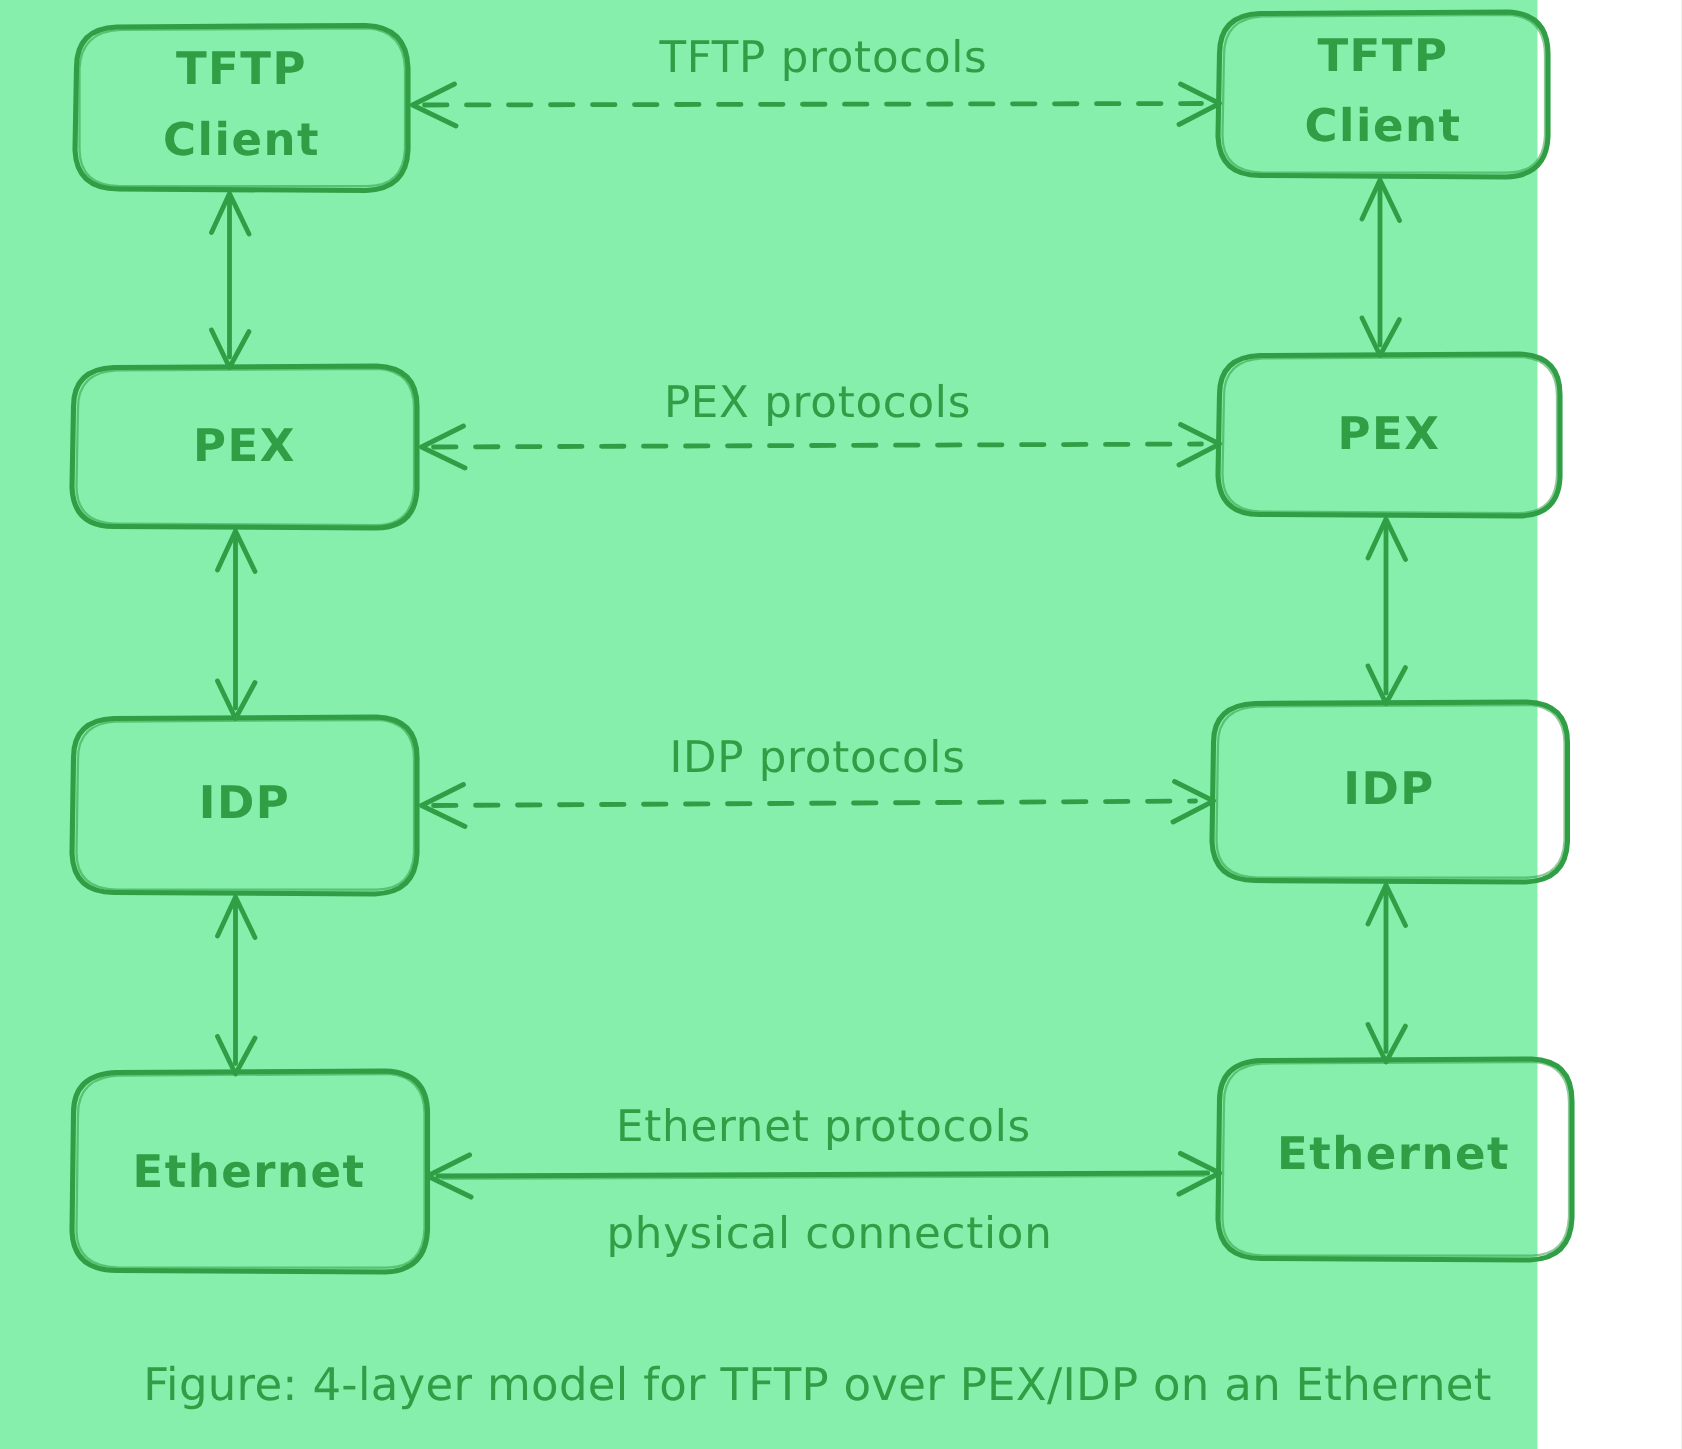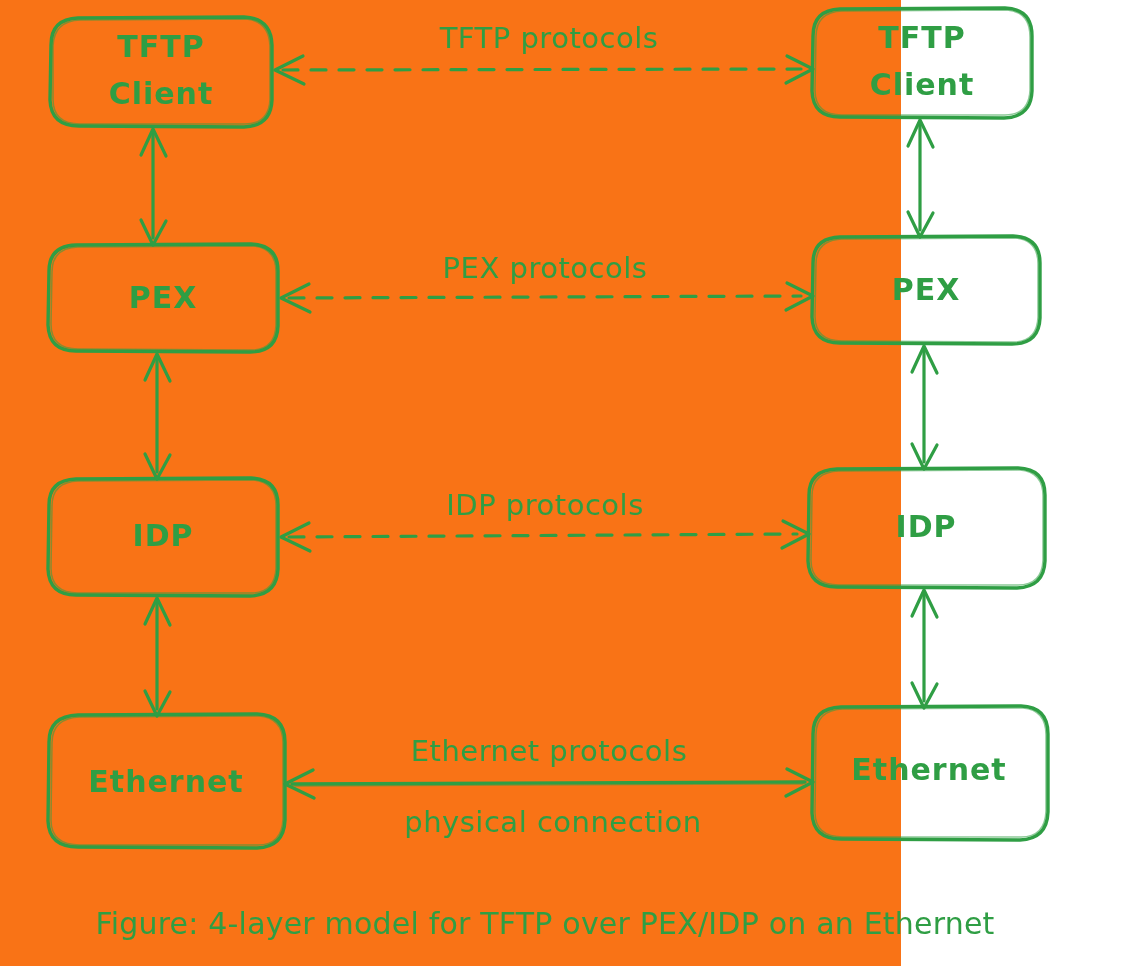--- a/index.html
+++ b/index.html
@@ -8,23 +8,23 @@
     background: #ffffff;
   }
   body {
     width: 1121px;
     height: 966px;
     font-family: "DejaVu Sans", sans-serif;
     overflow: hidden;
   }
   #diagram-root {
     position: relative;
-    width: 901px;
+    width: 1025px;
     height: 966px;
-    background: #f97316;
+    background: #86efac;
   }
   svg#scene {
     position: absolute;
     top: 0;
     left: 0;
     width: 1121px;
     height: 966px;
   }
   .node-text {
     font-family: "DejaVu Sans", sans-serif;

